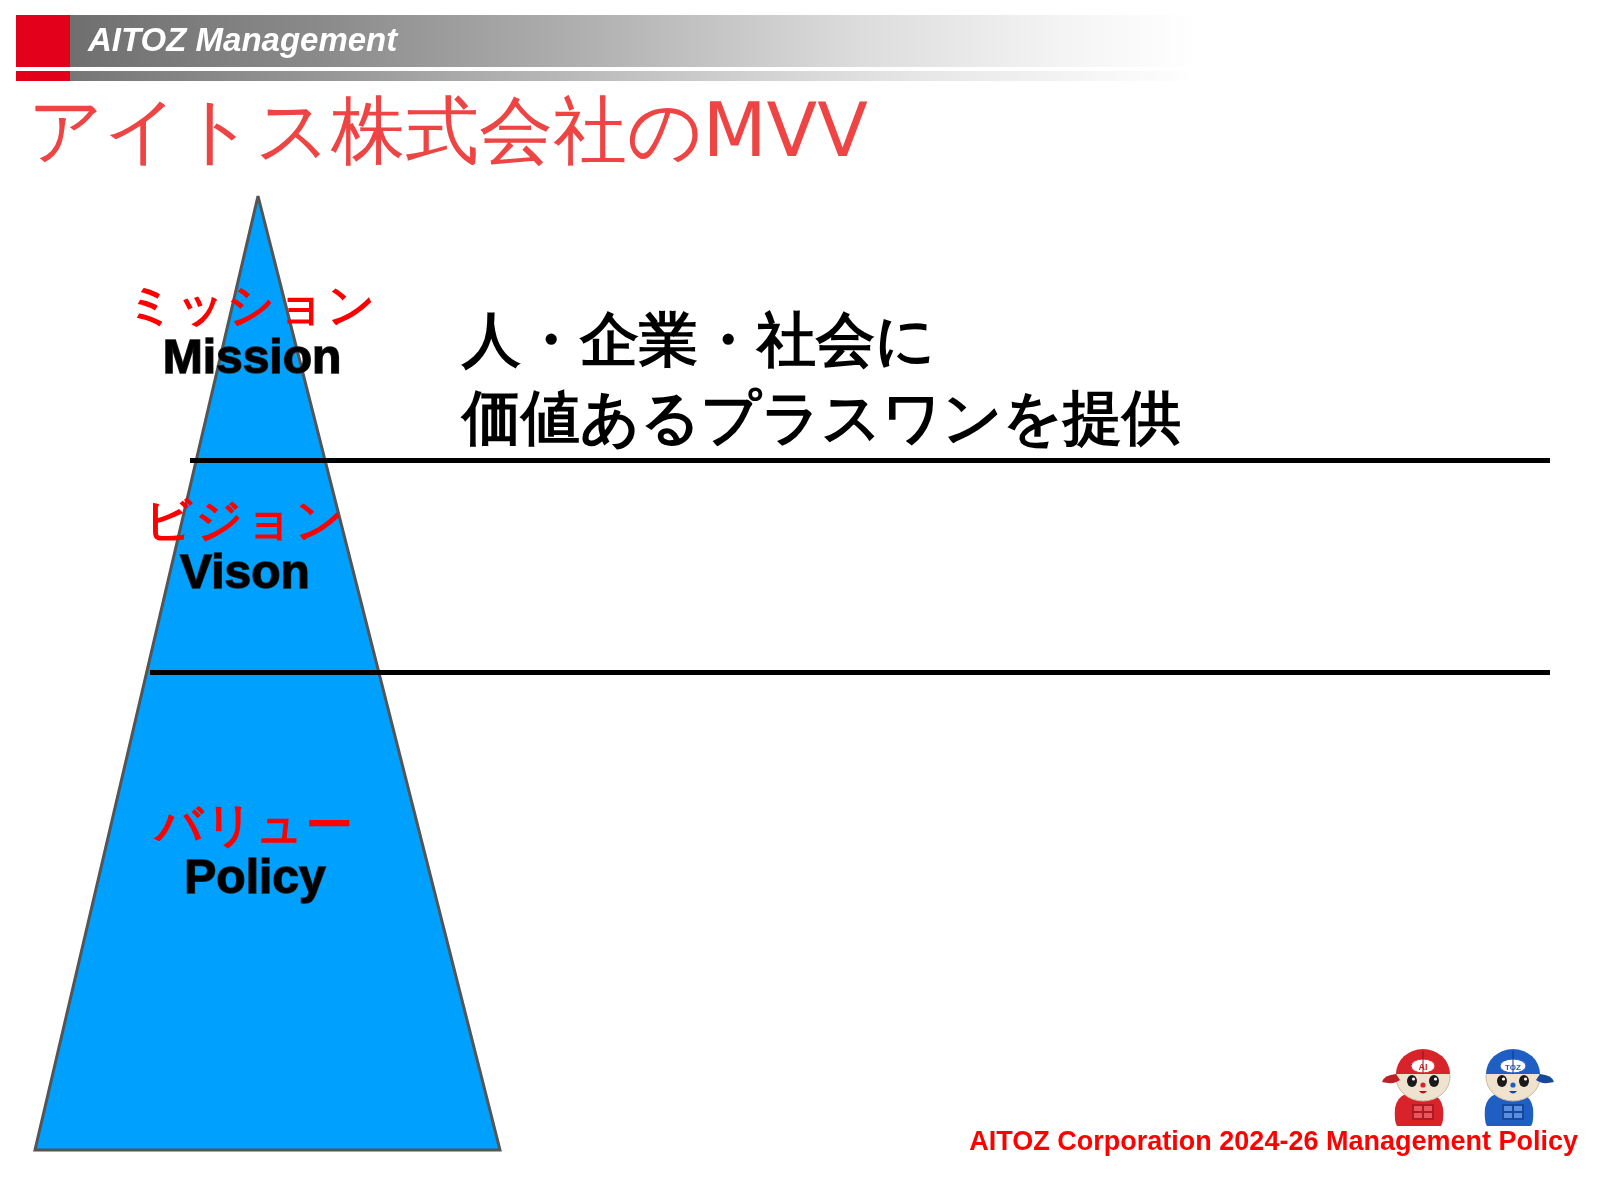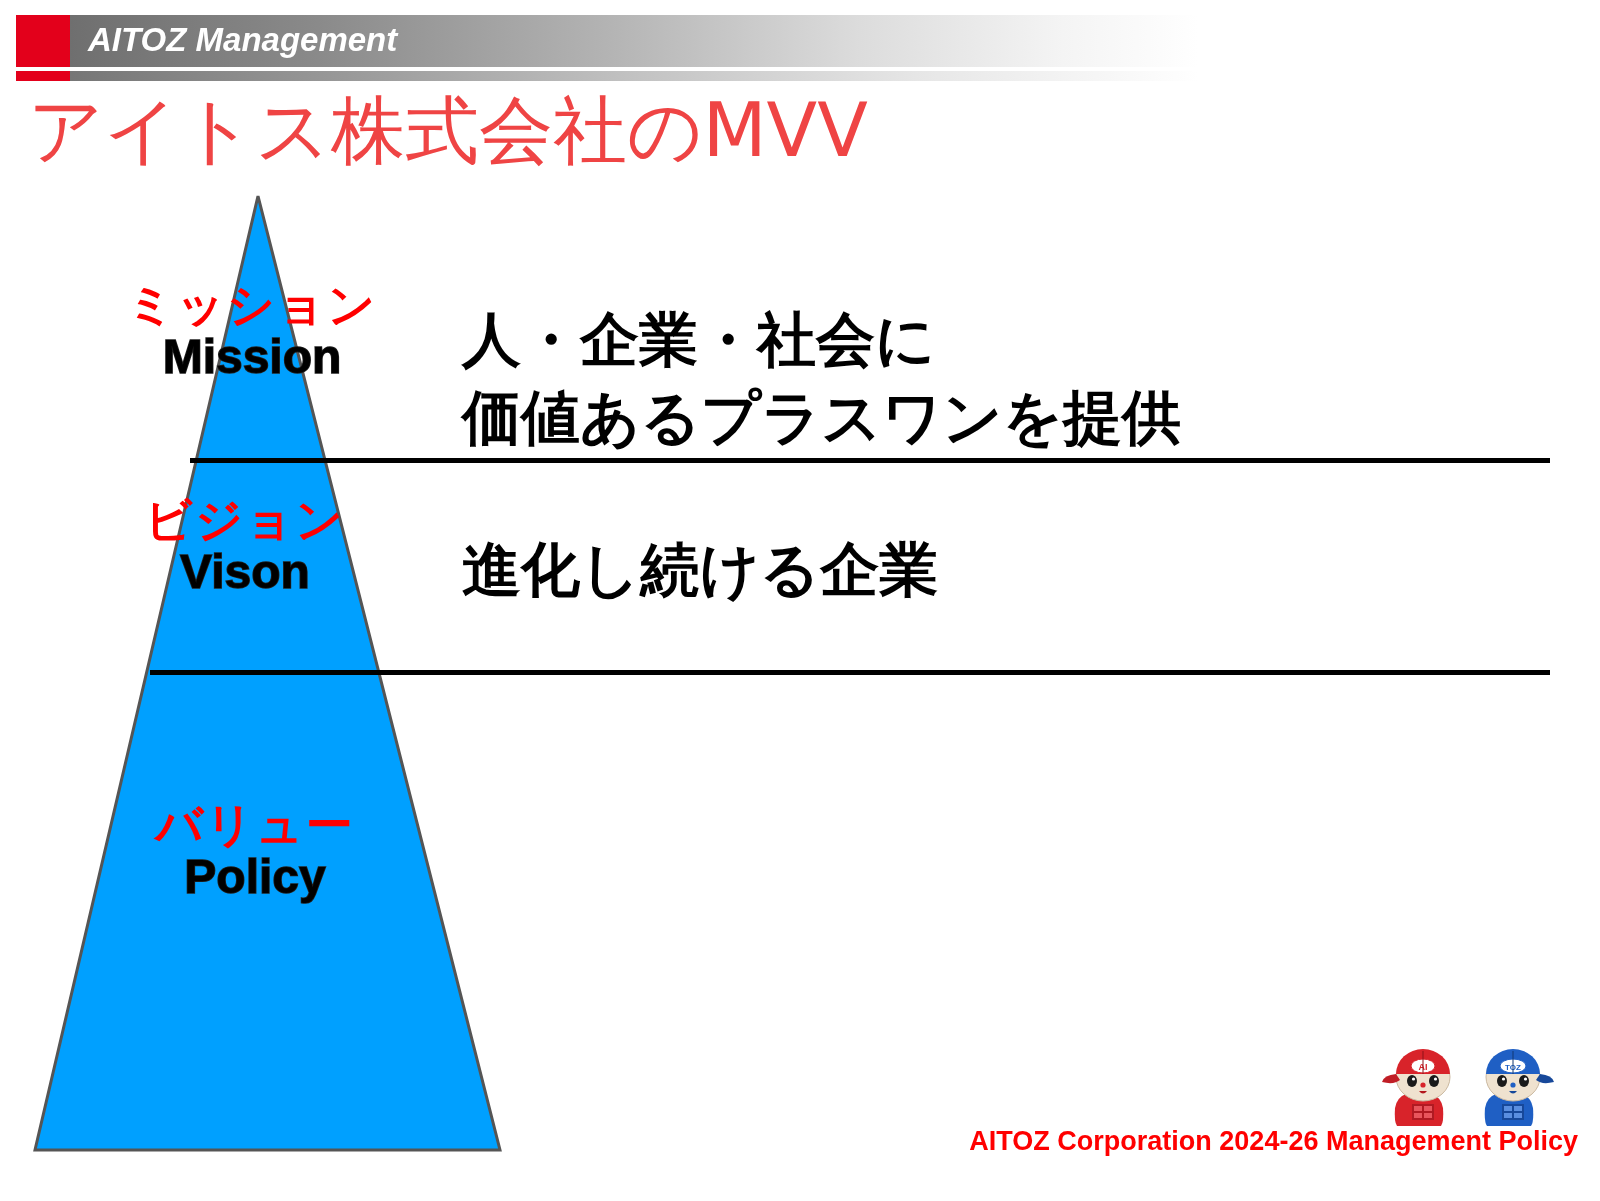--- a/index.html
+++ b/index.html
@@ -229,21 +229,20 @@
   </div>
 
   <div class="tier-label value">
     <span class="jp">バリュー</span>
     <span class="en">Policy</span>
   </div>
 
   <div class="body-text mission-body">人・企業・社会に
 価値あるプラスワンを提供</div>
 
-  <div class="body-text vision-body">進化し続ける企業</div>
 
 
   <svg id="mascots" viewBox="0 0 200 106">
 
     <g>
 
       <path d="M28 72 q-9 3 -11 14 q-1 14 2 18 l44 0 q3 -4 2 -18 q-2 -11 -11 -14 z" fill="#d8232a"></path>
       <rect x="34" y="82" width="22" height="16" fill="#b01a22"></rect>
       <rect x="36" y="84" width="8" height="5" fill="#e8555c"></rect>
       <rect x="46" y="84" width="8" height="5" fill="#e8555c"></rect>

